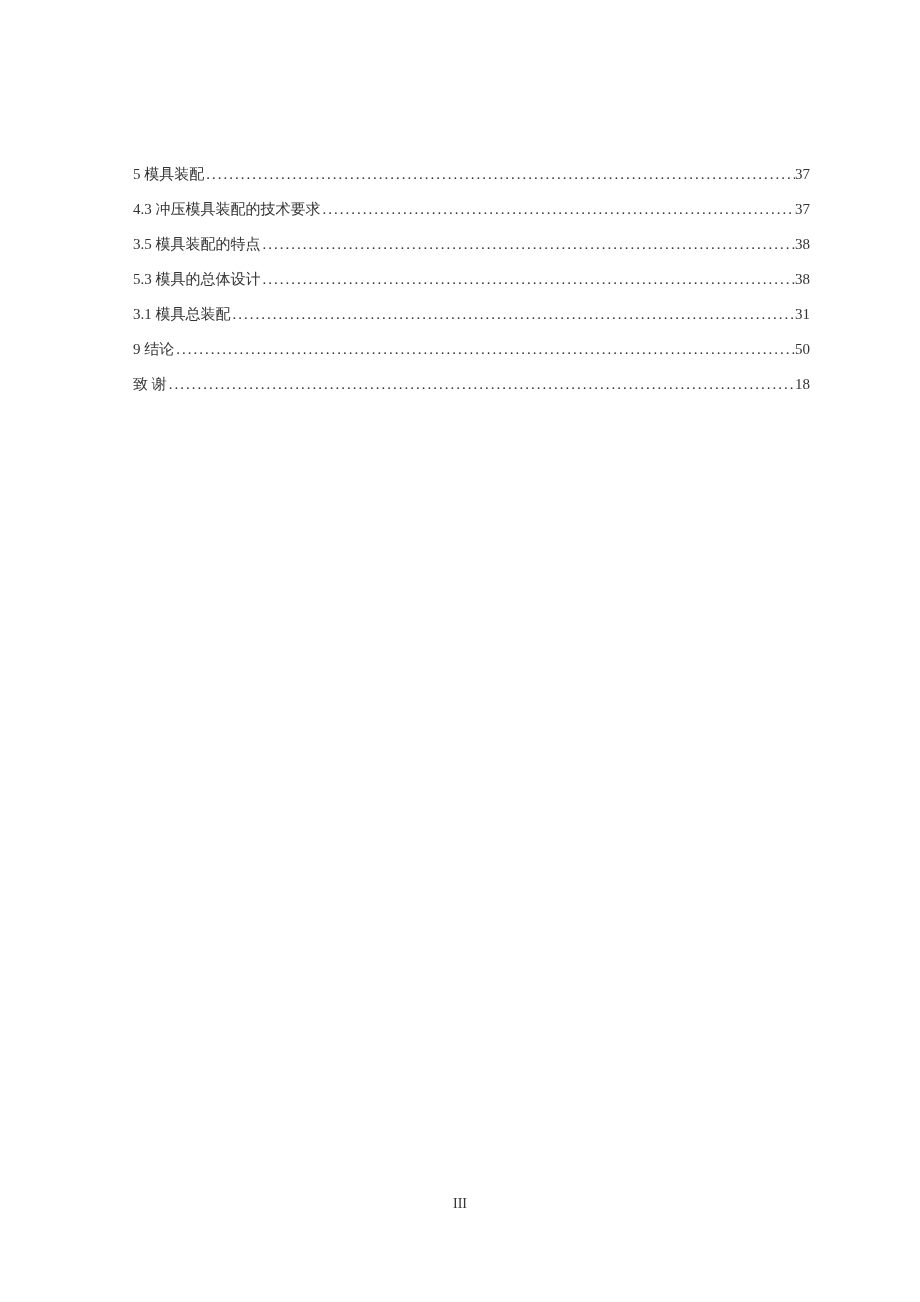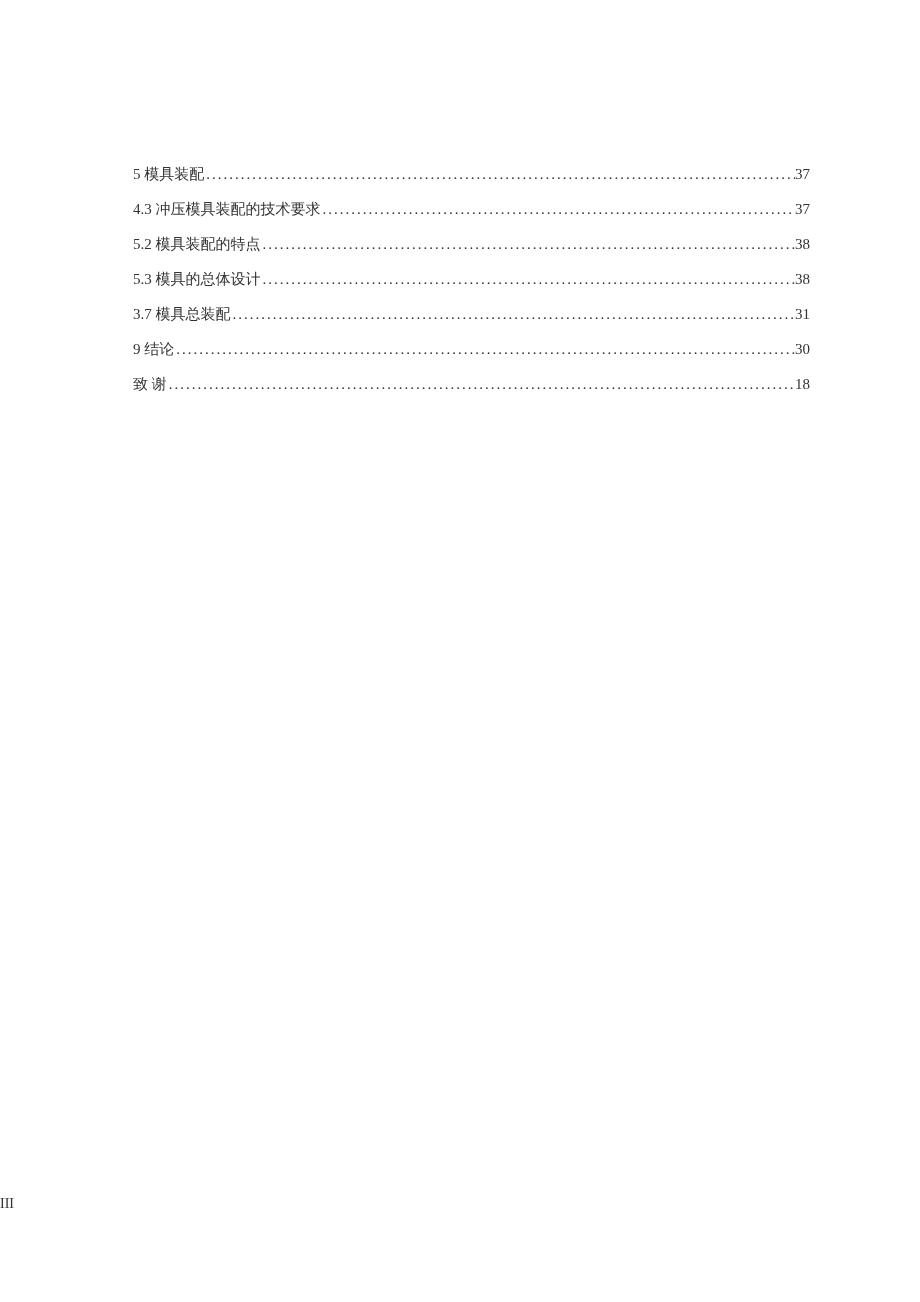--- a/index.html
+++ b/index.html
@@ -40,58 +40,59 @@
       content: "...................................................................................................................................";
     }
     .toc-page {
       flex-shrink: 0;
     }
     .page-number {
       position: absolute;
       bottom: 90px;
       left: 0;
       right: 0;
+      text-align: center;
       font-size: 14px;
       font-family: "Times New Roman", serif;
       color: #333333;
     }
   </style>
 </head>
 <body>
 
 <div class="page">
   <div class="toc-entry">
     <span class="toc-title">5  模具装配</span>
     <span class="toc-dots"></span>
     <span class="toc-page">37</span>
   </div>
   <div class="toc-entry">
     <span class="toc-title">4.3 冲压模具装配的技术要求</span>
     <span class="toc-dots"></span>
     <span class="toc-page">37</span>
   </div>
   <div class="toc-entry">
-    <span class="toc-title">5.2 模具装配的特点</span>
+    <span class="toc-title">3.5 模具装配的特点</span>
     <span class="toc-dots"></span>
     <span class="toc-page">38</span>
   </div>
   <div class="toc-entry">
     <span class="toc-title">5.3 模具的总体设计</span>
     <span class="toc-dots"></span>
     <span class="toc-page">38</span>
   </div>
   <div class="toc-entry">
-    <span class="toc-title">3.7 模具总装配</span>
+    <span class="toc-title">3.1 模具总装配</span>
     <span class="toc-dots"></span>
     <span class="toc-page">31</span>
   </div>
   <div class="toc-entry">
     <span class="toc-title">9 结论</span>
     <span class="toc-dots"></span>
-    <span class="toc-page">30</span>
+    <span class="toc-page">50</span>
   </div>
   <div class="toc-entry">
     <span class="toc-title">致 谢</span>
     <span class="toc-dots"></span>
     <span class="toc-page">18</span>
   </div>
 </div>
 
 <div class="page-number">III</div>
 

